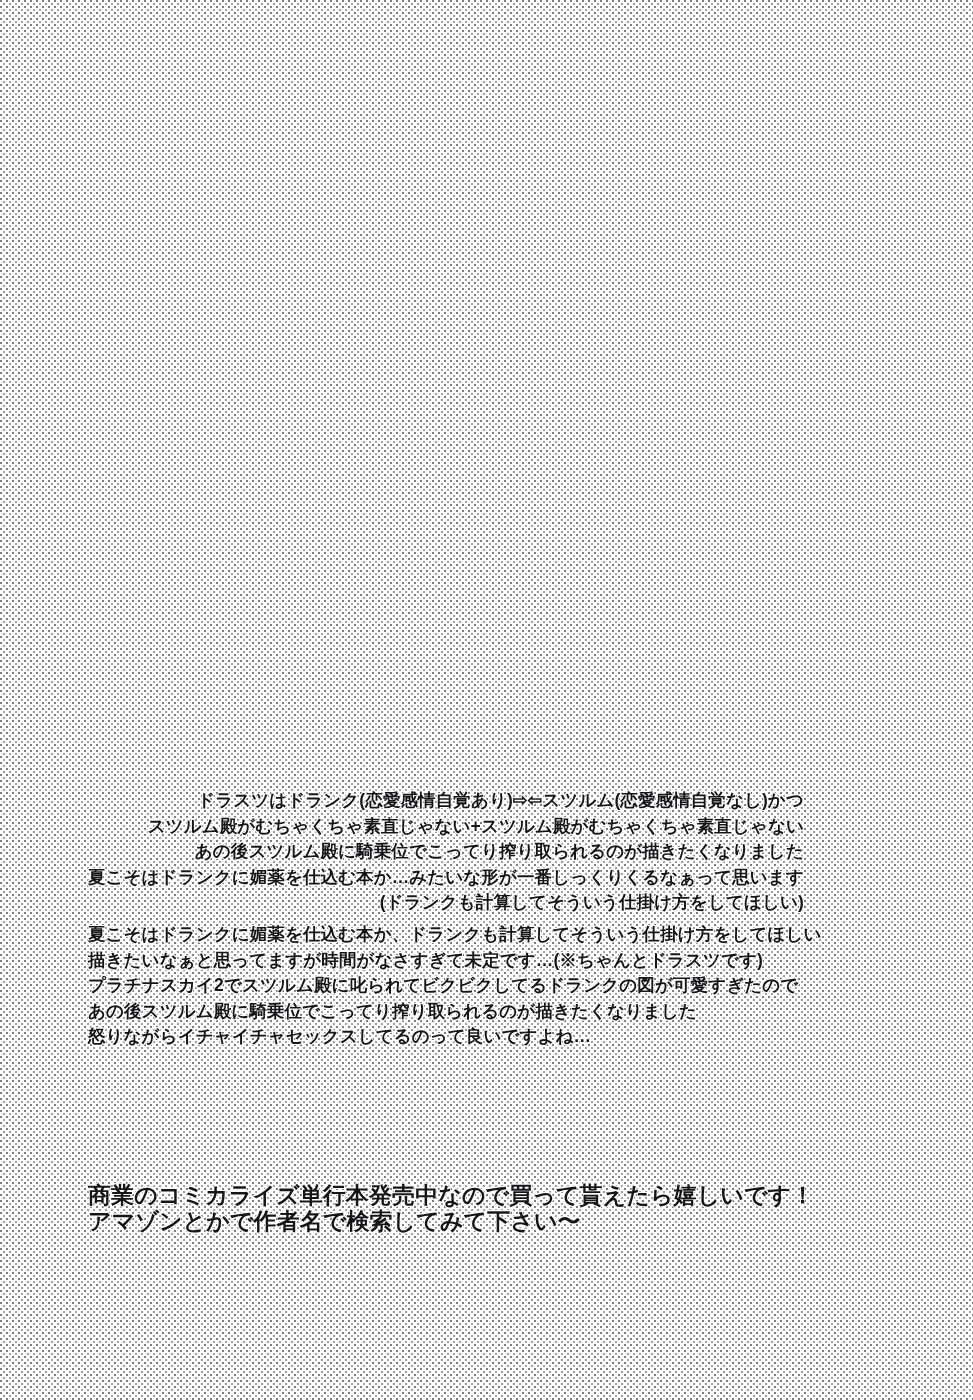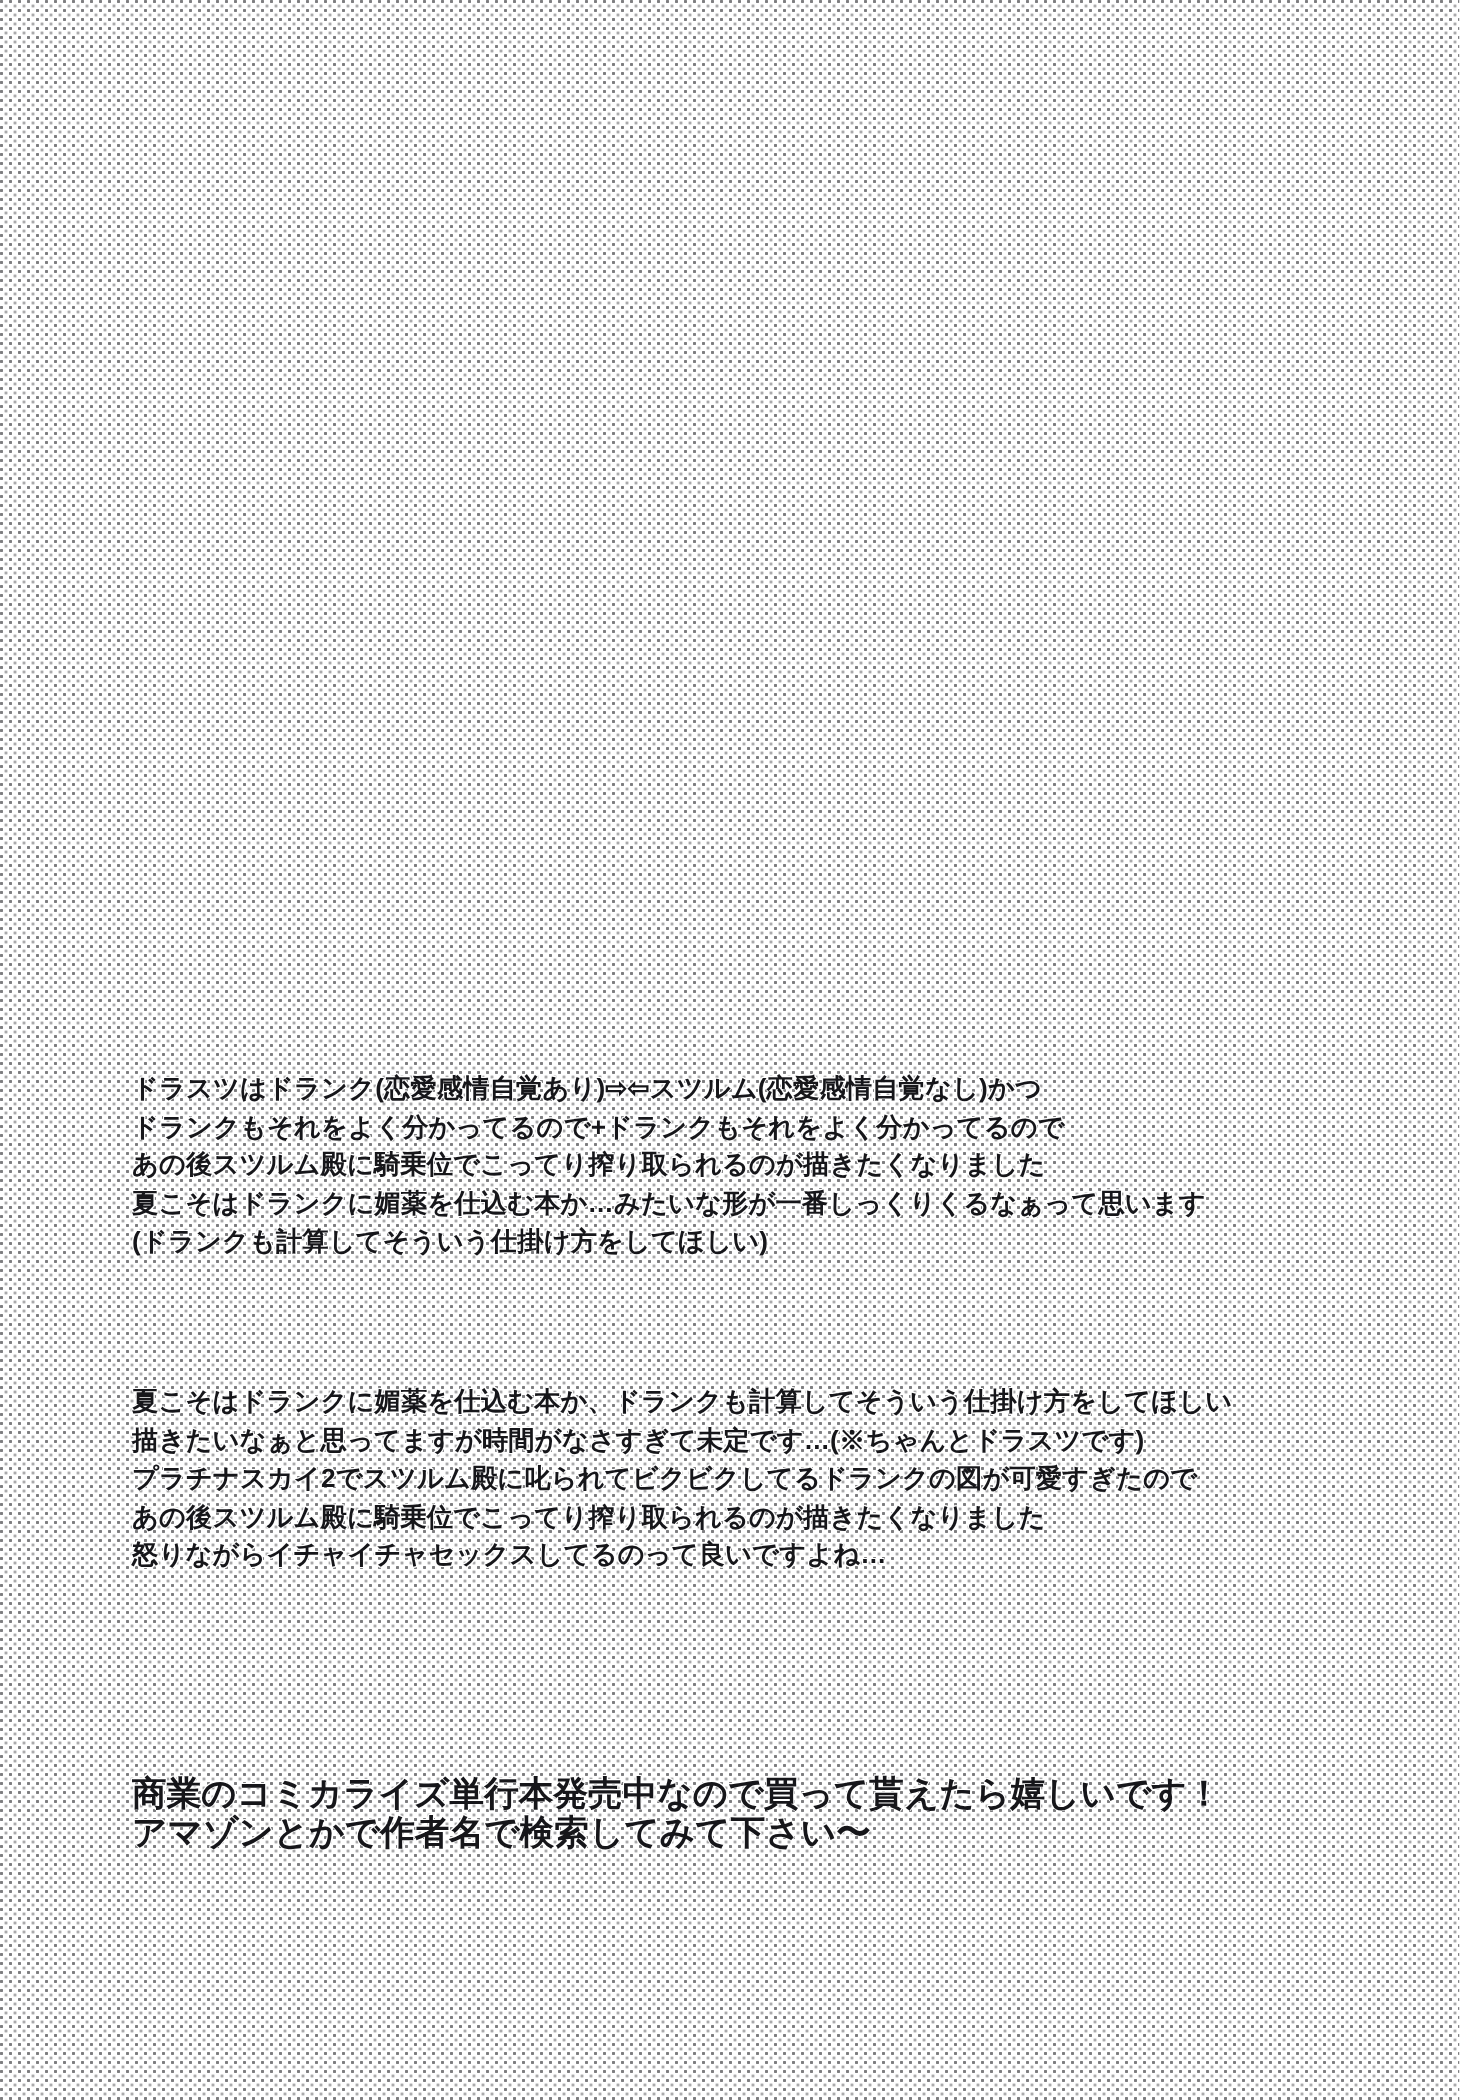--- a/index.html
+++ b/index.html
@@ -39,23 +39,24 @@
     white-space: pre;
     text-shadow:
        0.6px 0 0 #fff, -0.6px 0 0 #fff,
        0 0.6px 0 #fff, 0 -0.6px 0 #fff,
        0.6px 0.6px 0 #fff, -0.6px 0.6px 0 #fff,
        0.6px -0.6px 0 #fff, -0.6px -0.6px 0 #fff;
   }
 
   #block-pairing {
     left: 88px;
-    top: 713px;
+    top: 788px;
     font-size: 17.5px;
     line-height: 25.5px;
+    text-align: right;
   }
   #block-plans {
     left: 88px;
     top: 922px;
     font-size: 17.5px;
     line-height: 25.5px;
   }
   #block-promo {
     left: 88px;
     top: 1183px;
@@ -63,21 +64,21 @@
     line-height: 25.5px;
   }
 </style>
 </head>
 <body>
 
 <div id="page">
 
   <div class="block" id="block-pairing">
     <div class="line">ドラスツはドランク(恋愛感情自覚あり)⇨⇦スツルム(恋愛感情自覚なし)かつ</div>
-    <div class="line">ドランクもそれをよく分かってるので+ドランクもそれをよく分かってるので</div>
+    <div class="line">スツルム殿がむちゃくちゃ素直じゃない+スツルム殿がむちゃくちゃ素直じゃない</div>
     <div class="line">あの後スツルム殿に騎乗位でこってり搾り取られるのが描きたくなりました</div>
     <div class="line">夏こそはドランクに媚薬を仕込む本か…みたいな形が一番しっくりくるなぁって思います</div>
     <div class="line">(ドランクも計算してそういう仕掛け方をしてほしい)</div>
   </div>
 
   <div class="block" id="block-plans">
     <div class="line">夏こそはドランクに媚薬を仕込む本か、ドランクも計算してそういう仕掛け方をしてほしい</div>
     <div class="line">描きたいなぁと思ってますが時間がなさすぎて未定です…(※ちゃんとドラスツです)</div>
     <div class="line">プラチナスカイ2でスツルム殿に叱られてビクビクしてるドランクの図が可愛すぎたので</div>
     <div class="line">あの後スツルム殿に騎乗位でこってり搾り取られるのが描きたくなりました</div>

